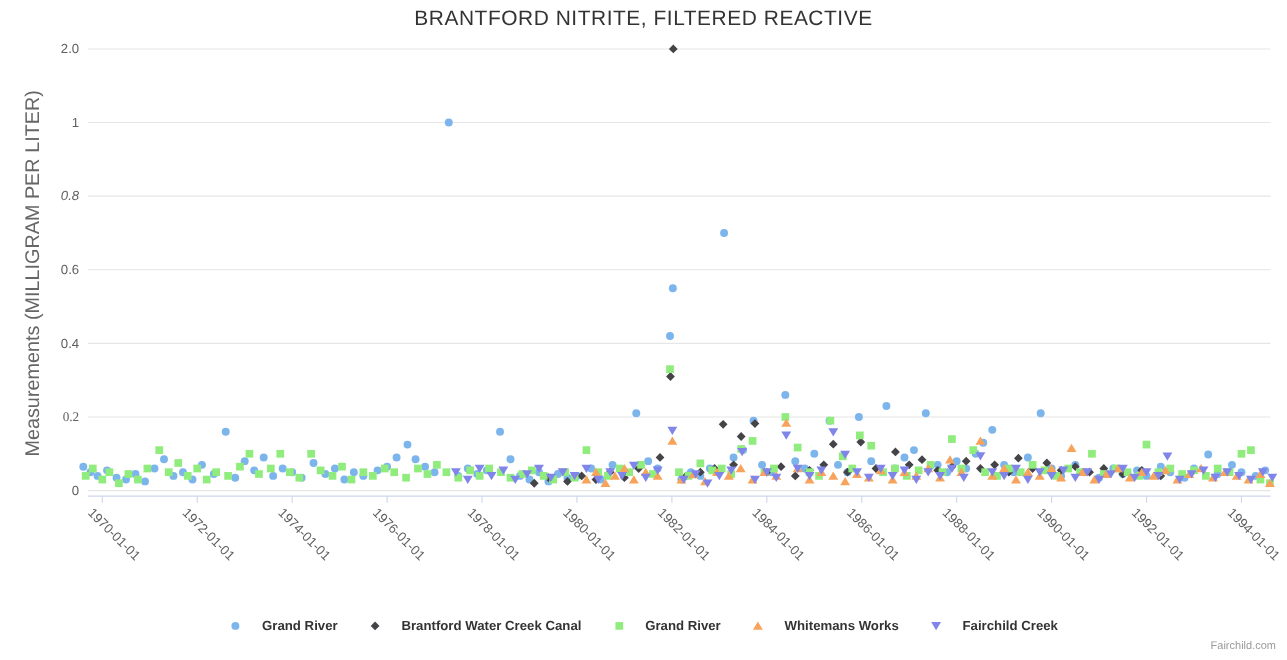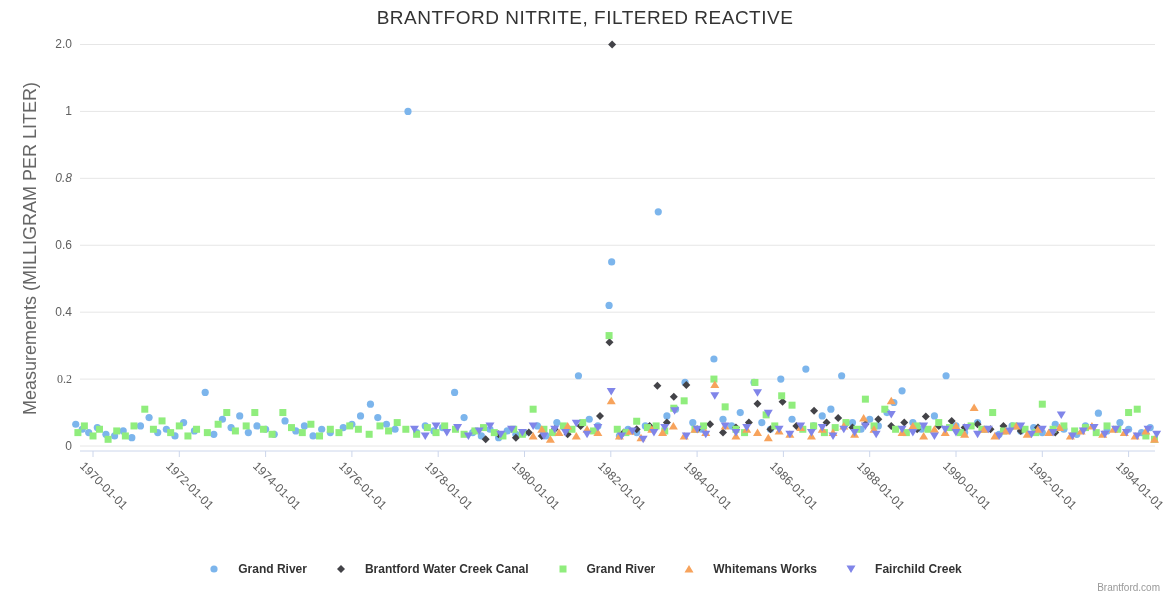--- a/index.html
+++ b/index.html
@@ -514,14 +514,14 @@
     <div class="legend-item">
       <span class="lmark">
           <svg width="12" height="12">
             <polygon points="1.5,2.5 10.5,2.5 6,10" fill="#8085e9"></polygon>
           </svg>
         </span>
       <span class="lbl">Fairchild Creek</span>
     </div>
   </div>
 
-  <div class="credits">Brantford.com</div>
+  <div class="credits">Fairchild.com</div>
 </div>
 
 </body></html>

